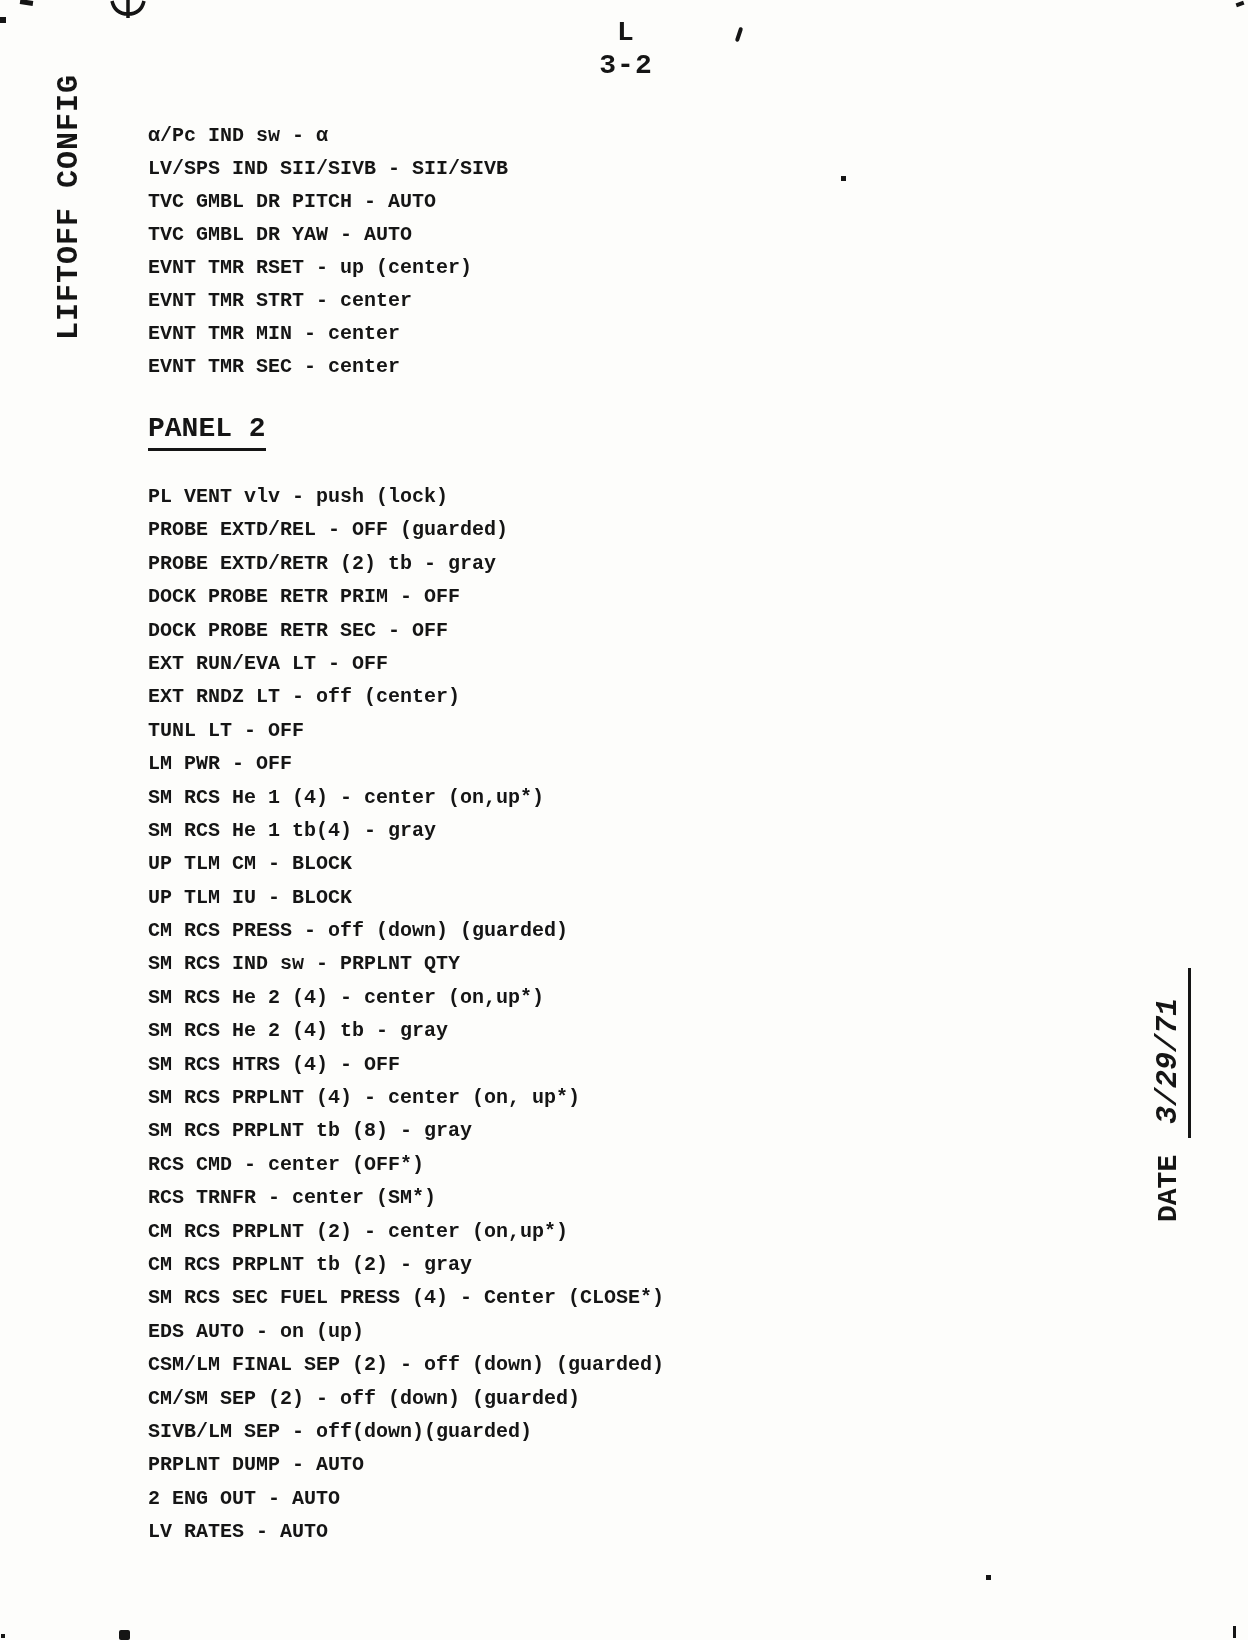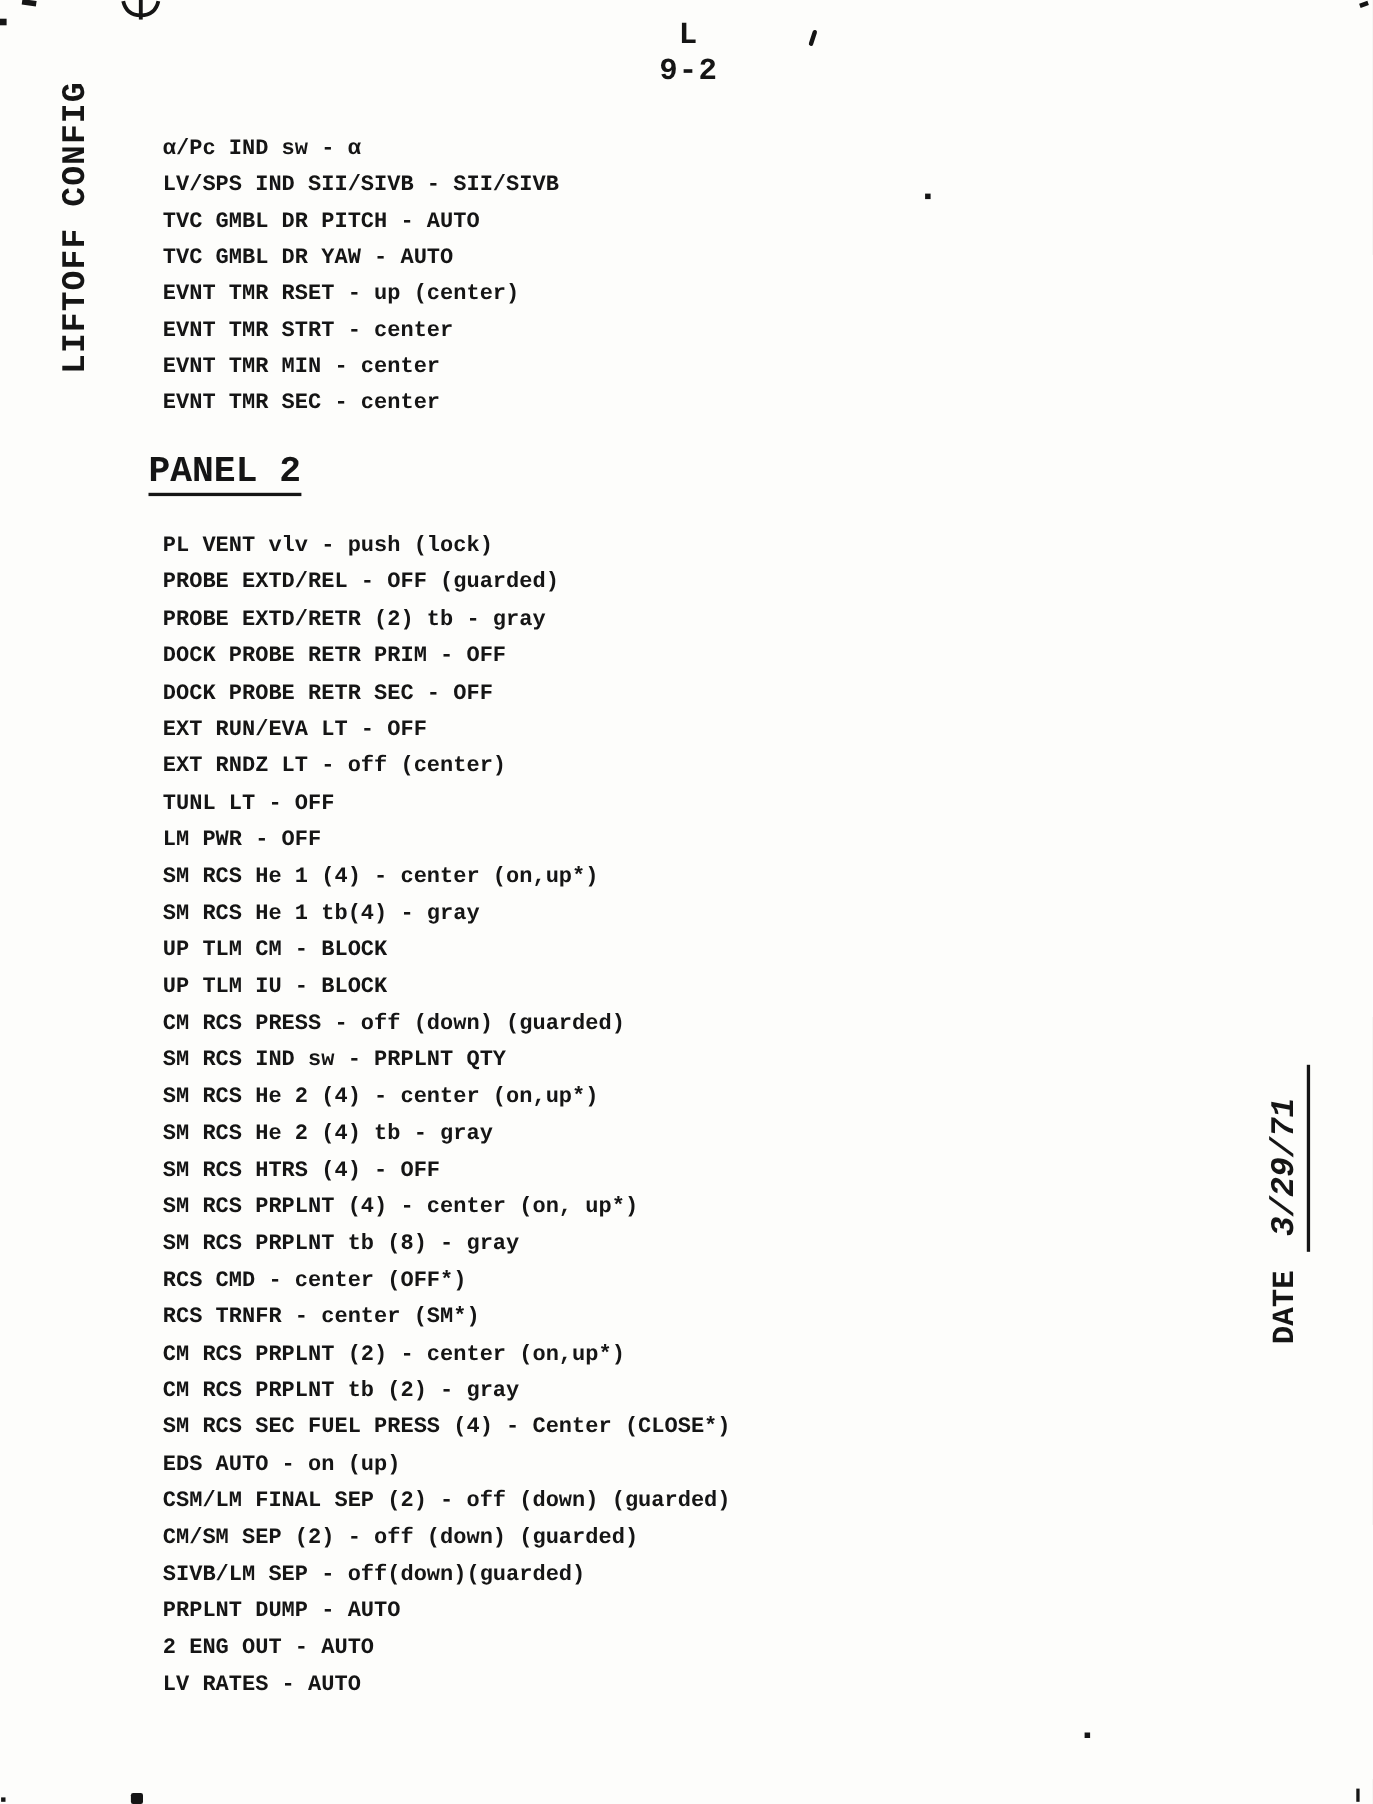--- a/index.html
+++ b/index.html
@@ -41,22 +41,22 @@
   
   .block{
     position:absolute;left:148px;
     font-size:20px;white-space:pre;
   }
   .block .line{height:33px;line-height:33px;}
   #block-liftoff{top:119px;}
   #block-panel2{top:480px;}
   #block-panel2 .line{height:33.4px;line-height:33.4px;}
   .panel2-title{
-    position:absolute;left:135px;top:412px;
-    font-size:33px;line-height:33px;
+    position:absolute;left:148px;top:412px;
+    font-size:28px;line-height:33px;
   }
   .panel2-title span{
     display:inline-block;
     border-bottom:3px solid #151515;
     padding-bottom:3px;
   }
   
   .reg-mark{position:absolute;left:110px;top:0;}
   .speck{position:absolute;background:#151515;}
   .sp1{left:20px;top:0;width:13px;height:5px;transform:rotate(8deg);}
@@ -85,21 +85,21 @@
   <div class="speck sp3"></div>
   <div class="speck sp4"></div>
   <div class="speck sp5"></div>
   <div class="speck sp6"></div>
   <div class="speck sp7"></div>
   <div class="speck sp8"></div>
   <div class="speck sp9"></div>
 
   <div class="page-header">
     <div>L</div>
-    <div>9-2</div>
+    <div>3-2</div>
   </div>
 
   <div class="side-label">LIFTOFF CONFIG</div>
 
   <div class="block" id="block-liftoff"><div class="line">α/Pc IND sw - α</div><div class="line">LV/SPS IND SII/SIVB - SII/SIVB</div><div class="line">TVC GMBL DR PITCH - AUTO</div><div class="line">TVC GMBL DR YAW - AUTO</div><div class="line">EVNT TMR RSET - up (center)</div><div class="line">EVNT TMR STRT - center</div><div class="line">EVNT TMR MIN - center</div><div class="line">EVNT TMR SEC - center</div></div>
 
   <div class="panel2-title">
     <span>PANEL 2</span>
   </div>
 

